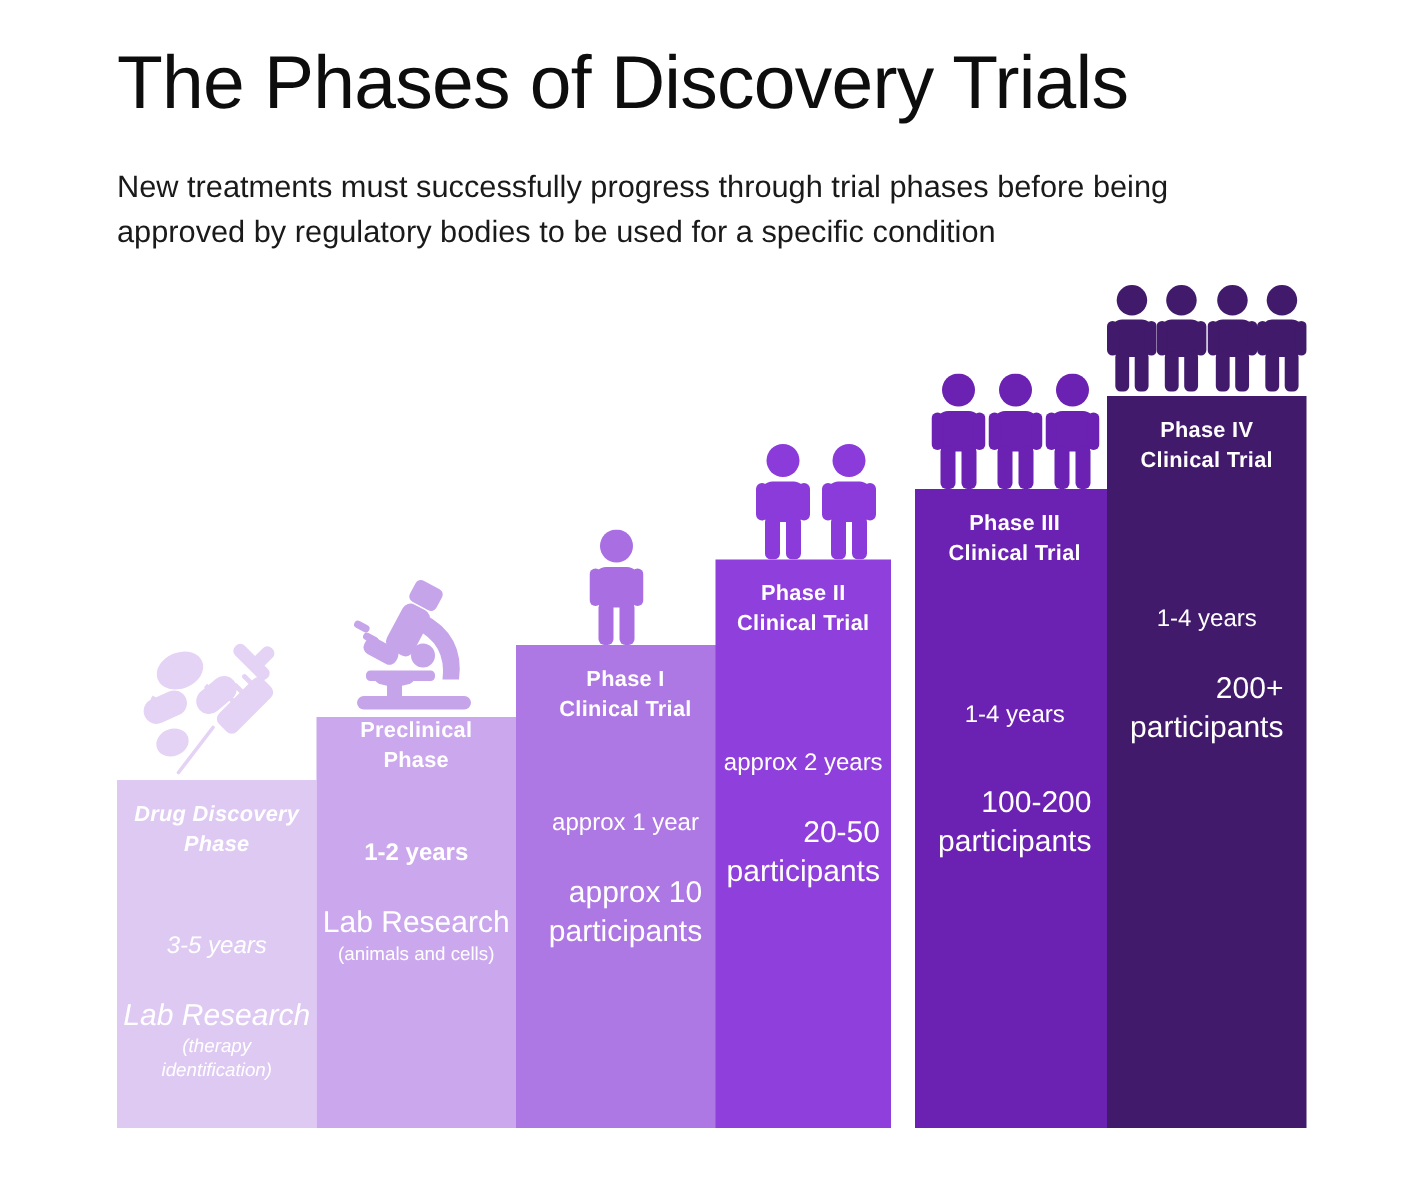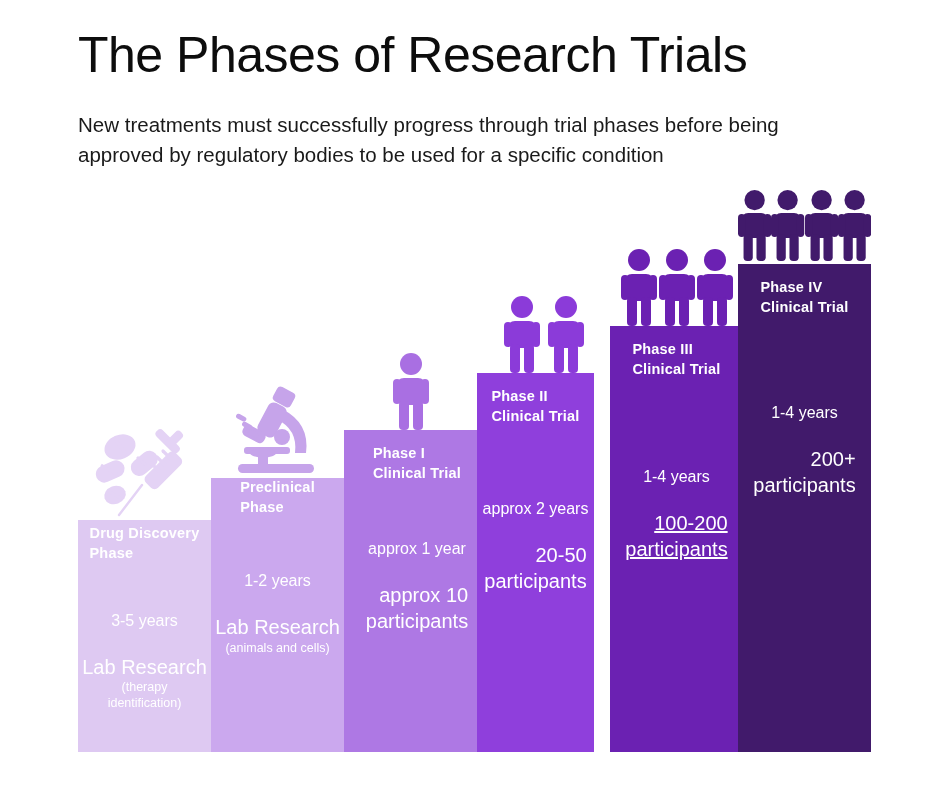--- a/index.html
+++ b/index.html
@@ -23,21 +23,21 @@
 
   .chart{position:absolute;left:0;top:0;width:940px;height:788px;}
 
   .bar{
     position:absolute;bottom:36px;
     display:flex;flex-direction:column;align-items:center;
     box-sizing:border-box;
   }
   .bar-label{
     font-size:14.5px;font-weight:700;color:#ffffff;
-    line-height:1.35;letter-spacing:.2px;
+    text-align:center;line-height:1.35;letter-spacing:.2px;
     white-space:pre-line;
   }
   .bar-years{
     font-size:16px;font-weight:400;color:#ffffff;
     text-align:center;line-height:1.3;white-space:pre-line;
   }
   .bar-parts{
     font-size:20px;font-weight:400;color:#ffffff;
     text-align:right;line-height:1.3;white-space:pre-line;
   }
@@ -50,21 +50,21 @@
     position:absolute;display:flex;align-items:flex-end;
     justify-content:center;gap:2px;
   }
   .icon-wrap svg{display:block;}
 </style>
 </head>
 <body>
 
 <div id="page">
 
-  <div class="title">The Phases of Research Trials</div>
+  <div class="title">The Phases of Discovery Trials</div>
   <div class="subtitle">New treatments must successfully progress through trial phases before being approved by regulatory bodies to be used for a specific condition</div>
 
   <div class="chart">
 
     <div class="icon-wrap" style="left:78px;top:423px;width:133px;height:96px;">
       <svg width="104" height="96" viewBox="0 0 104 96">
         <g fill="#E4D3F5">
           <ellipse cx="27" cy="24" rx="16" ry="12" transform="rotate(-22 27 24)"></ellipse>
           <rect x="2" y="40" width="30" height="17" rx="8.5" transform="rotate(-24 17 48)"></rect>
           <rect x="36" y="32" width="30" height="17" rx="8.5" transform="rotate(-40 51 40)"></rect>
@@ -196,33 +196,33 @@
       <svg width="36" height="77" viewBox="0 0 36 77">
         <circle cx="18" cy="11" r="11" fill="#411A6B"></circle>
         <rect x="3" y="25" width="30" height="27" rx="8" fill="#411A6B"></rect>
         <rect x="0" y="26" width="8" height="25" rx="4" fill="#411A6B"></rect>
         <rect x="28" y="26" width="8" height="25" rx="4" fill="#411A6B"></rect>
         <rect x="6" y="48" width="10" height="29" rx="4" fill="#411A6B"></rect>
         <rect x="20" y="48" width="10" height="29" rx="4" fill="#411A6B"></rect>
       </svg>
     </div>
 
-    <div class="bar" style="left:78px;width:133px;height:232px;background:#DEC9F2;padding-top:4px;">
+    <div class="bar" style="left:78px;width:133px;height:232px;background:#DEC9F2;padding-top:14px;font-style:italic;">
       <div class="bar-label">Drug Discovery
 Phase</div>
       <div class="bar-years" style="margin-top:48px;">3-5 years</div>
       <div class="bar-parts" style="margin-top:22px;">Lab Research</div>
       <div class="bar-sub" style="margin-top:0;">(therapy
 identification)</div>
     </div>
 
     <div class="bar" style="left:211px;width:133px;height:274px;background:#CBA8EE;">
       <div class="bar-label">Preclinical
 Phase</div>
-      <div class="bar-years" style="margin-top:54px;">1-2 years</div>
+      <div class="bar-years" style="margin-top:42px;font-weight:bold;">1-2 years</div>
       <div class="bar-parts" style="margin-top:22px;">Lab Research</div>
       <div class="bar-sub" style="margin-top:1px;">(animals and cells)</div>
     </div>
 
     <div class="bar" style="left:344px;width:146px;height:322px;background:#AE78E4;padding-top:14px;">
       <div class="bar-label">Phase I
 Clinical Trial</div>
       <div class="bar-years" style="margin-top:56px;">approx 1 year</div>
       <div class="bar-parts" style="margin-top:22px;">approx 10
 participants</div>
@@ -233,21 +233,21 @@
 Clinical Trial</div>
       <div class="bar-years" style="margin-top:73px;">approx 2 years</div>
       <div class="bar-parts" style="margin-top:22px;">20-50
 participants</div>
     </div>
 
     <div class="bar" style="left:610px;width:133px;height:426px;background:#6B21B2;padding-top:14px;">
       <div class="bar-label">Phase III
 Clinical Trial</div>
       <div class="bar-years" style="margin-top:88px;">1-4 years</div>
-      <div class="bar-parts" style="margin-top:22px;text-decoration:underline;">100-200
+      <div class="bar-parts" style="margin-top:34px;">100-200
 participants</div>
     </div>
 
     <div class="bar" style="left:738px;width:133px;height:488px;background:#411A6B;padding-top:14px;">
       <div class="bar-label">Phase IV
 Clinical Trial</div>
       <div class="bar-years" style="margin-top:86px;">1-4 years</div>
       <div class="bar-parts" style="margin-top:22px;">200+
 participants</div>
     </div>

